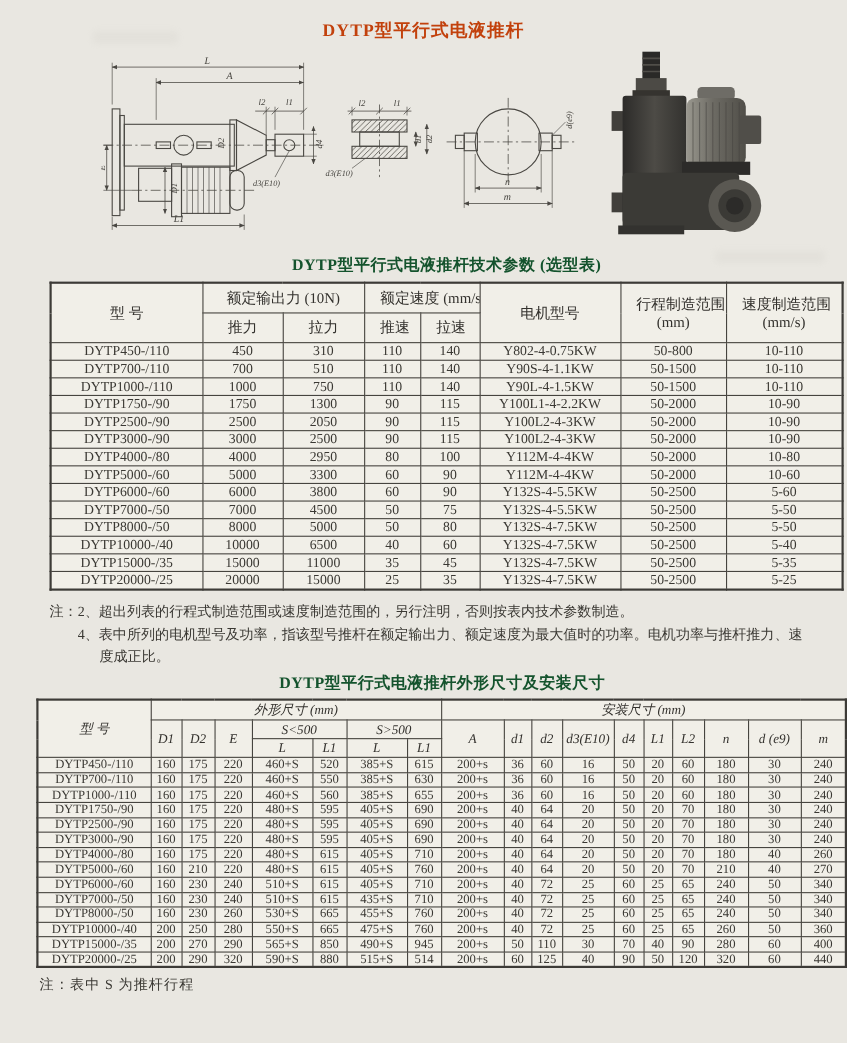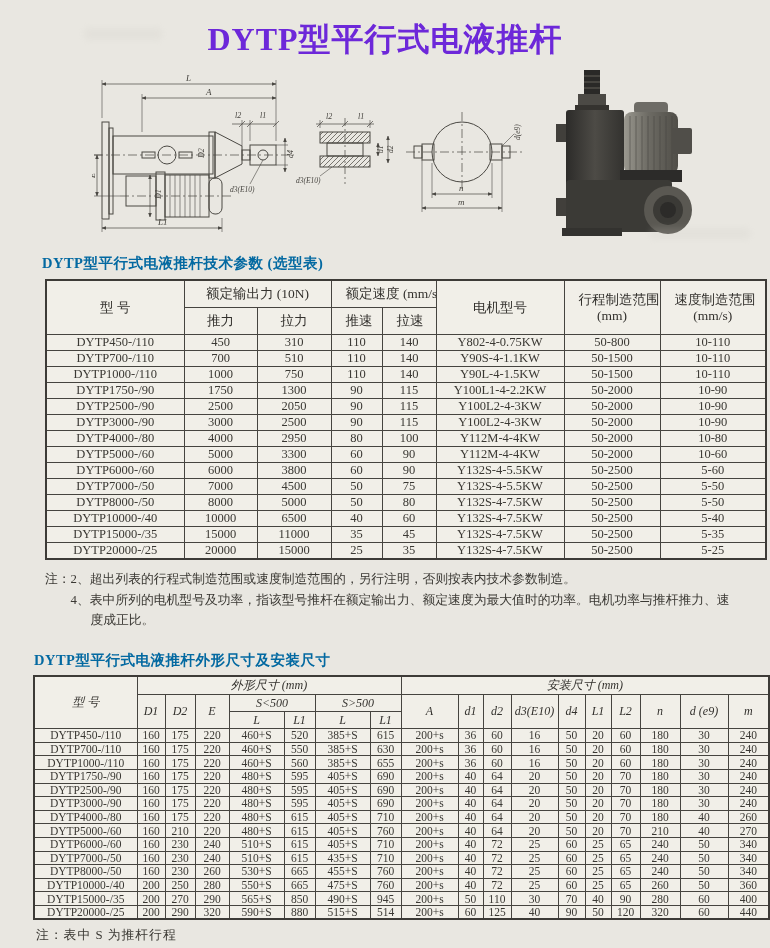--- a/index.html
+++ b/index.html
@@ -8,34 +8,34 @@
     background:#e9e7e1;
     font-family:"Liberation Serif","DejaVu Serif",serif;
     color:#33312d;
     position:relative;
     overflow:hidden;
   }
   .page{position:absolute;inset:0;}
   .scan-artifact{position:absolute;background:#c9c7c0;opacity:.18;filter:blur(3px);border-radius:3px;}
   h1.title{
     margin:0;padding-top:18px;text-align:center;
-    font-size:32px;font-weight:bold;letter-spacing:1px;color:#6d28d9;
+    font-size:16px;font-weight:bold;letter-spacing:1px;color:#c2410c;
   }
   .figure-row{
     display:flex;align-items:flex-start;
     padding-left:92px;margin-top:6px;height:178px;
   }
   .tech-drawing{flex:0 0 auto;}
   .photo-wrap{flex:0 0 auto;margin-left:6px;margin-top:-4px;}
   svg text{font-family:"Liberation Serif","DejaVu Serif",serif;}
   .sec-title{
-    margin:0;font-size:14.5px;font-weight:bold;color:#0369a1;letter-spacing:.5px;
+    margin:0;font-size:14.5px;font-weight:bold;color:#14532d;letter-spacing:.5px;text-align:center;
   }
   .sec-title.first{margin-left:42px;margin-top:8px;}
-  .sec-title.second{margin-left:34px;margin-top:20px;}
+  .sec-title.second{margin-left:34px;margin-top:3px;}
   table{border-collapse:collapse;table-layout:fixed;background:#f1efe8;}
   th,td{
     border:1px solid #46443f;
     text-align:center;vertical-align:middle;
     overflow:hidden;white-space:nowrap;
   }
   table.spec{width:720px;margin-left:45px;margin-top:6px;border:2px solid #3d3b37;font-size:13px;}
   table.spec th{font-weight:normal;font-size:13.5px;height:26px;padding:0 14px;}
   table.spec td{height:15px;font-size:12.5px;padding:0 2px;color:#3a3833;}
   table.dims{width:735px;margin-left:33px;margin-top:5px;border:2px solid #3d3b37;font-size:11.5px;}

